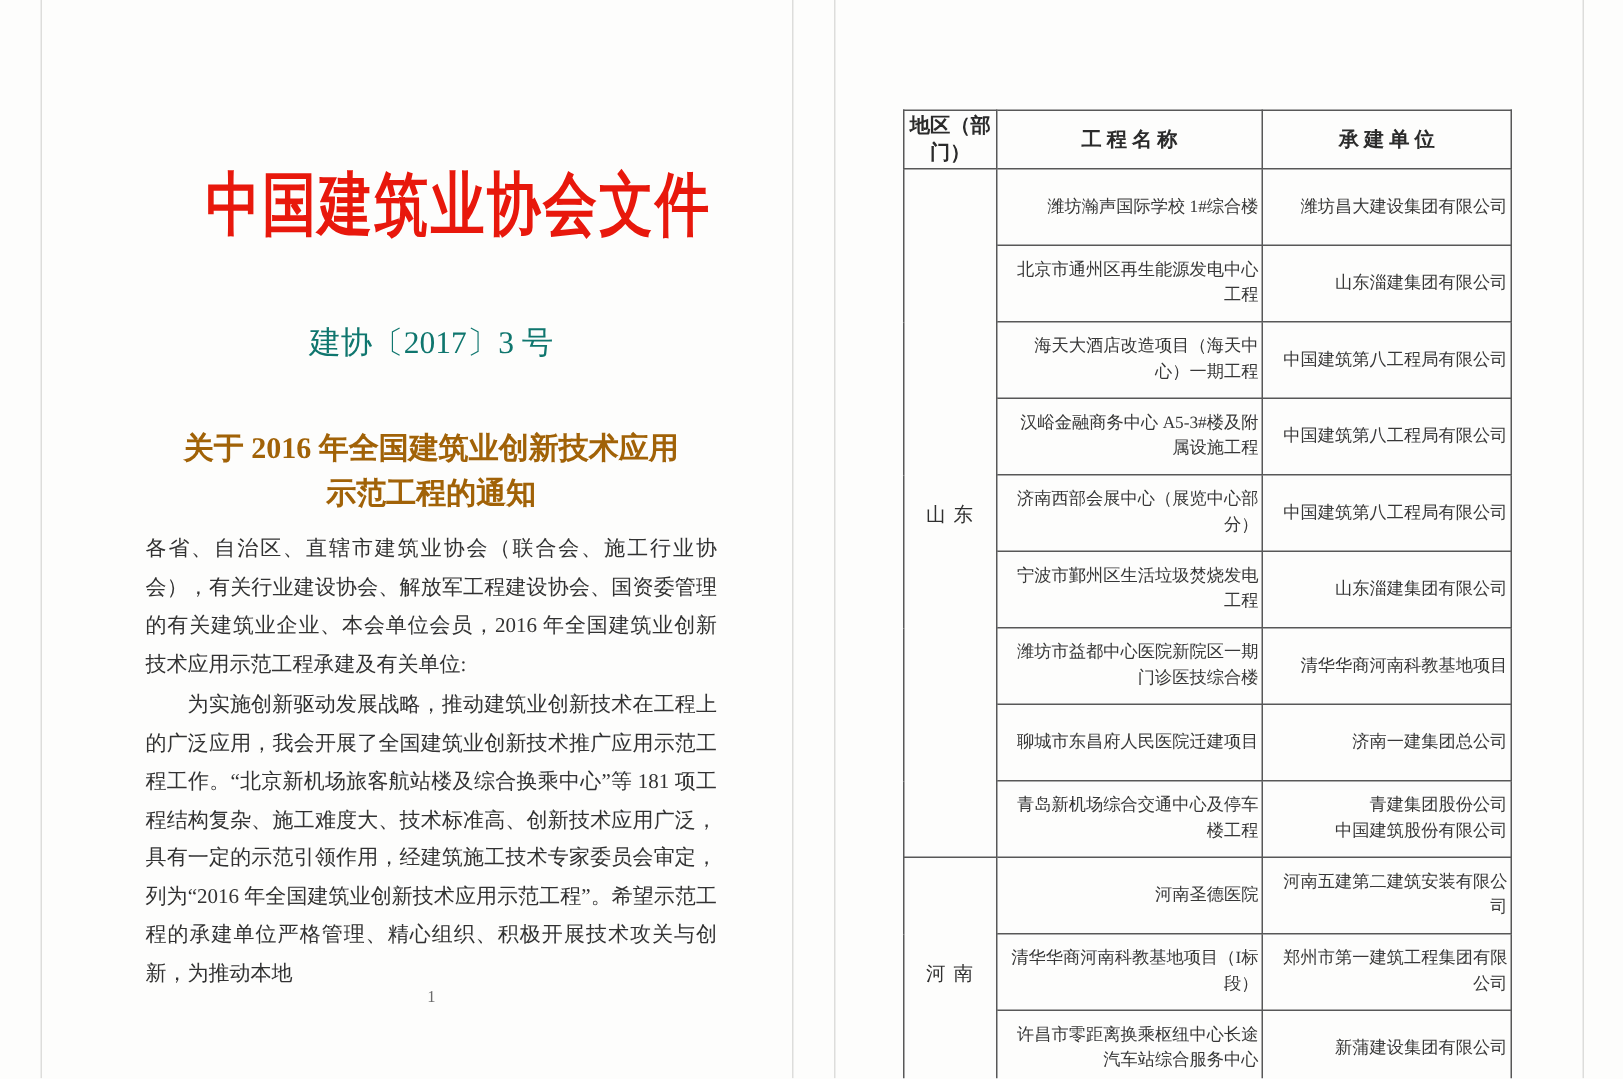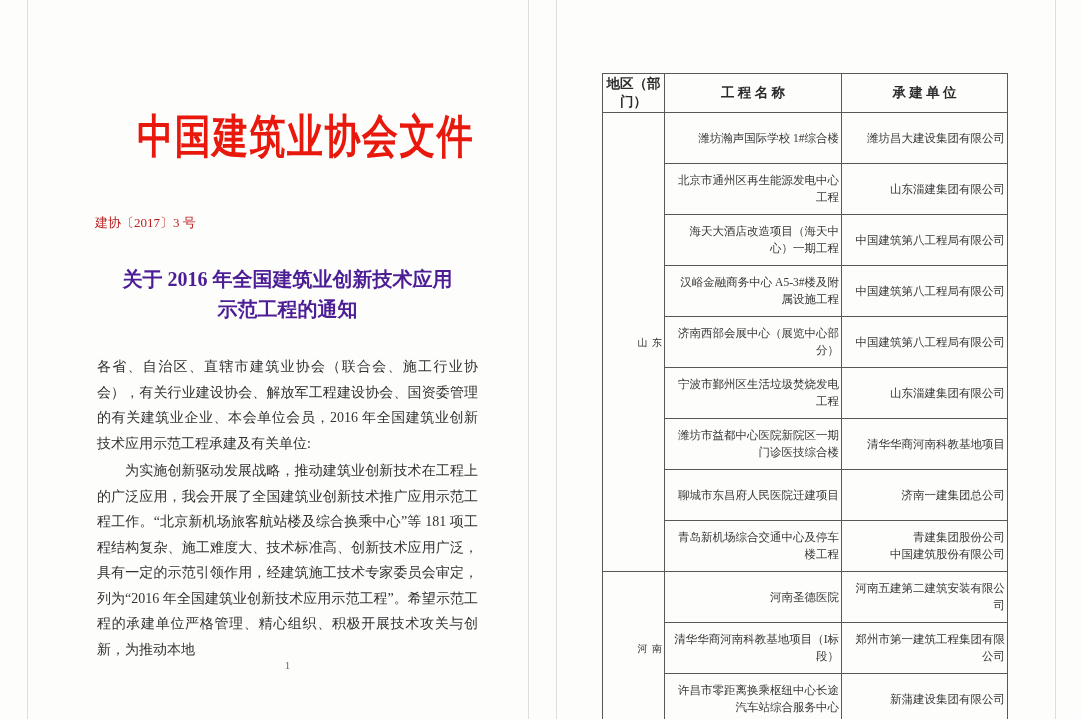--- a/index.html
+++ b/index.html
@@ -42,33 +42,34 @@
     font-weight: bold;
     letter-spacing: 2px;
     transform: scaleX(0.78);
     white-space: nowrap;
   }
   .doc-number {
     position: absolute;
     top: 214px;
     left: 0;
     width: 100%;
-    font-size: 13px;
-    color: #b91c1c;
+    text-align: center;
+    font-size: 21px;
+    color: #0f766e;
   }
   .notice-title {
     position: absolute;
-    top: 264px;
+    top: 284px;
     left: 0;
     width: 100%;
     text-align: center;
     font-size: 20px;
     font-weight: bold;
     line-height: 30px;
-    color: #4c1d95;
+    color: #a16207;
   }
   .body-text {
     position: absolute;
     top: 352px;
     left: 0;
     width: 385px;
     font-size: 14px;
     line-height: 25.5px;
     color: #323232;
   }
@@ -115,22 +116,22 @@
     color: #2b2b2b;
   }
   .projects-table td {
     font-size: 11.5px;
     line-height: 17px;
     height: 40px;
     vertical-align: middle;
     text-align: right;
   }
   td.region-cell {
-    text-align: right;
-    font-size: 10px;
+    text-align: center;
+    font-size: 13px;
     letter-spacing: 1px;
     color: #303030;
   }
   td.project-cell { padding: 5px 2px 5px 8px; }
   td.contractor-cell { padding: 5px 2px 5px 8px; white-space: pre-line; }
   .pagenum-right { top: 657px; left: 0; }
 </style>
 </head>
 <body>
 

